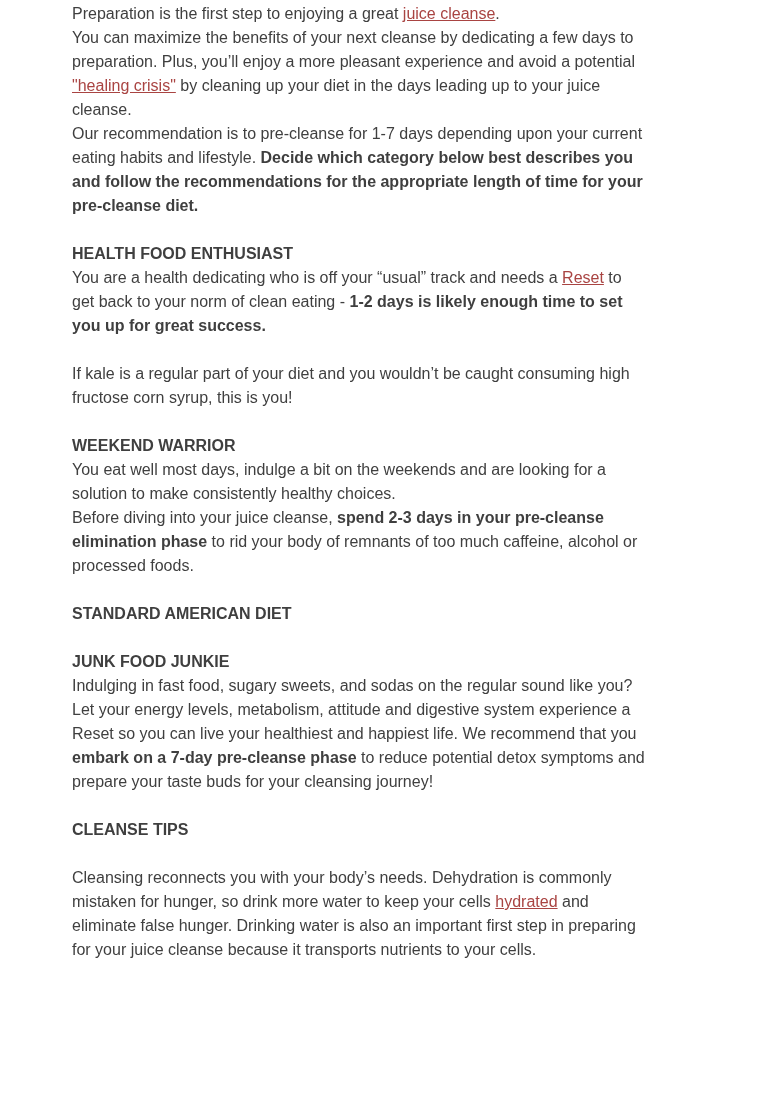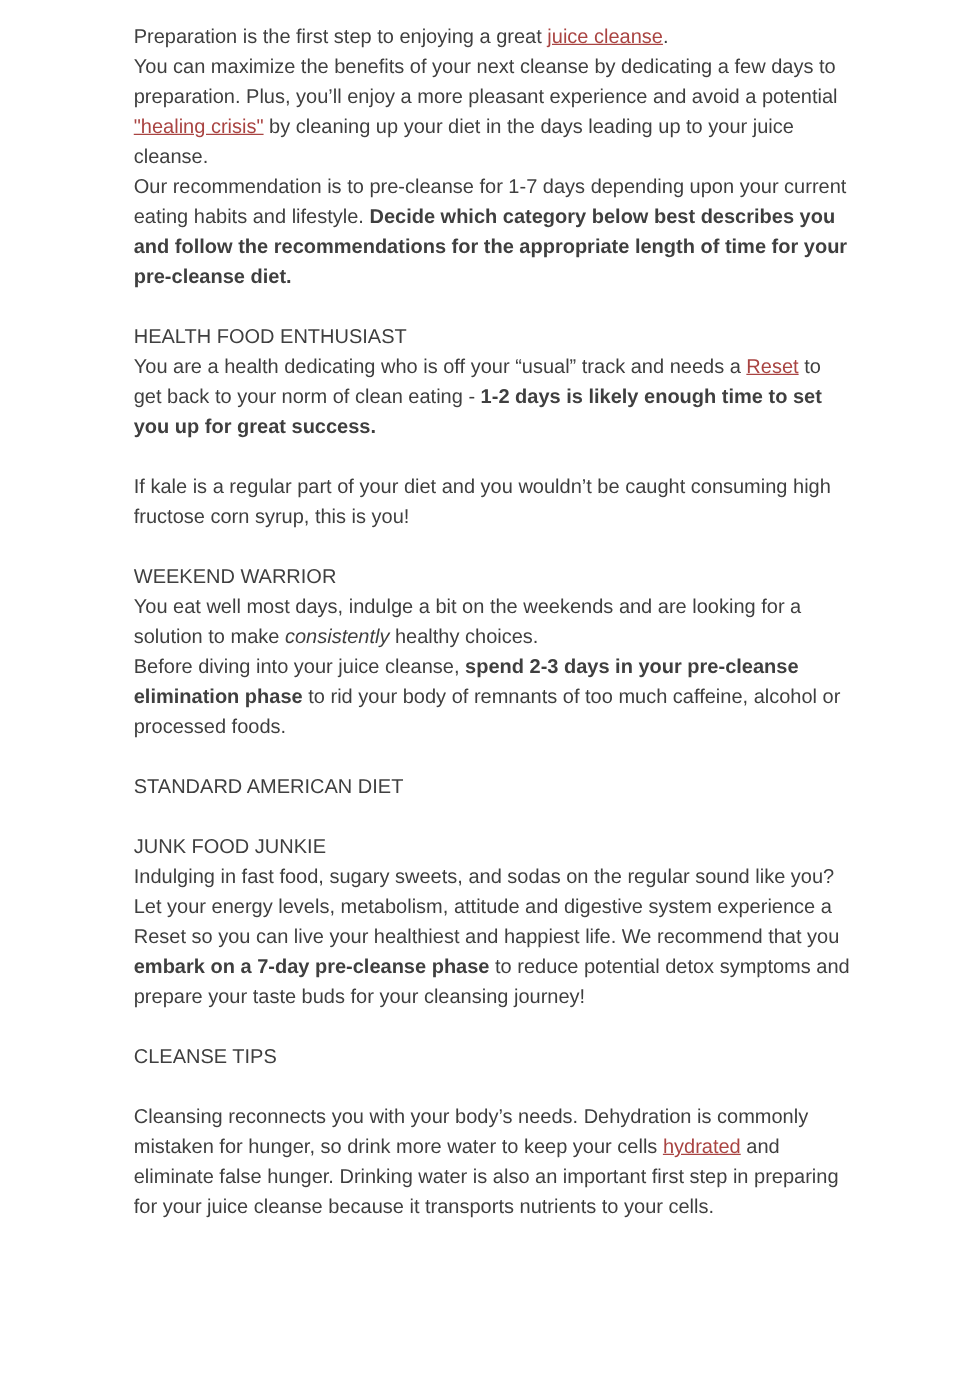--- a/index.html
+++ b/index.html
@@ -8,32 +8,32 @@
   }
   body {
     width: 770px;
     height: 1105px;
     overflow: hidden;
     background: var(--page-bg, #ffffff);
     font-family: "Liberation Sans", "DejaVu Sans", sans-serif;
   }
   .article {
     width: 575px;
-    margin-left: 107px;
-    padding-top: 18px;
+    margin-left: 72px;
+    padding-top: 2px;
     font-size: 16px;
     line-height: 24px;
     color: var(--text-color, #3f3f3f);
     word-wrap: break-word;
   }
   .para { font-weight: normal; }
-  .heading { font-weight: normal; }
+  .heading { font-weight: bold; }
   .spacer { height: 24px; }
   .bold { font-weight: bold; }
-  .italic { font-style: italic; }
+  .italic { }
   .normal { font-weight: normal; }
   a.link {
     color: var(--link-color, #a94442);
     text-decoration: underline;
     cursor: pointer;
   }
 </style>
 </head>
 <body>
 

